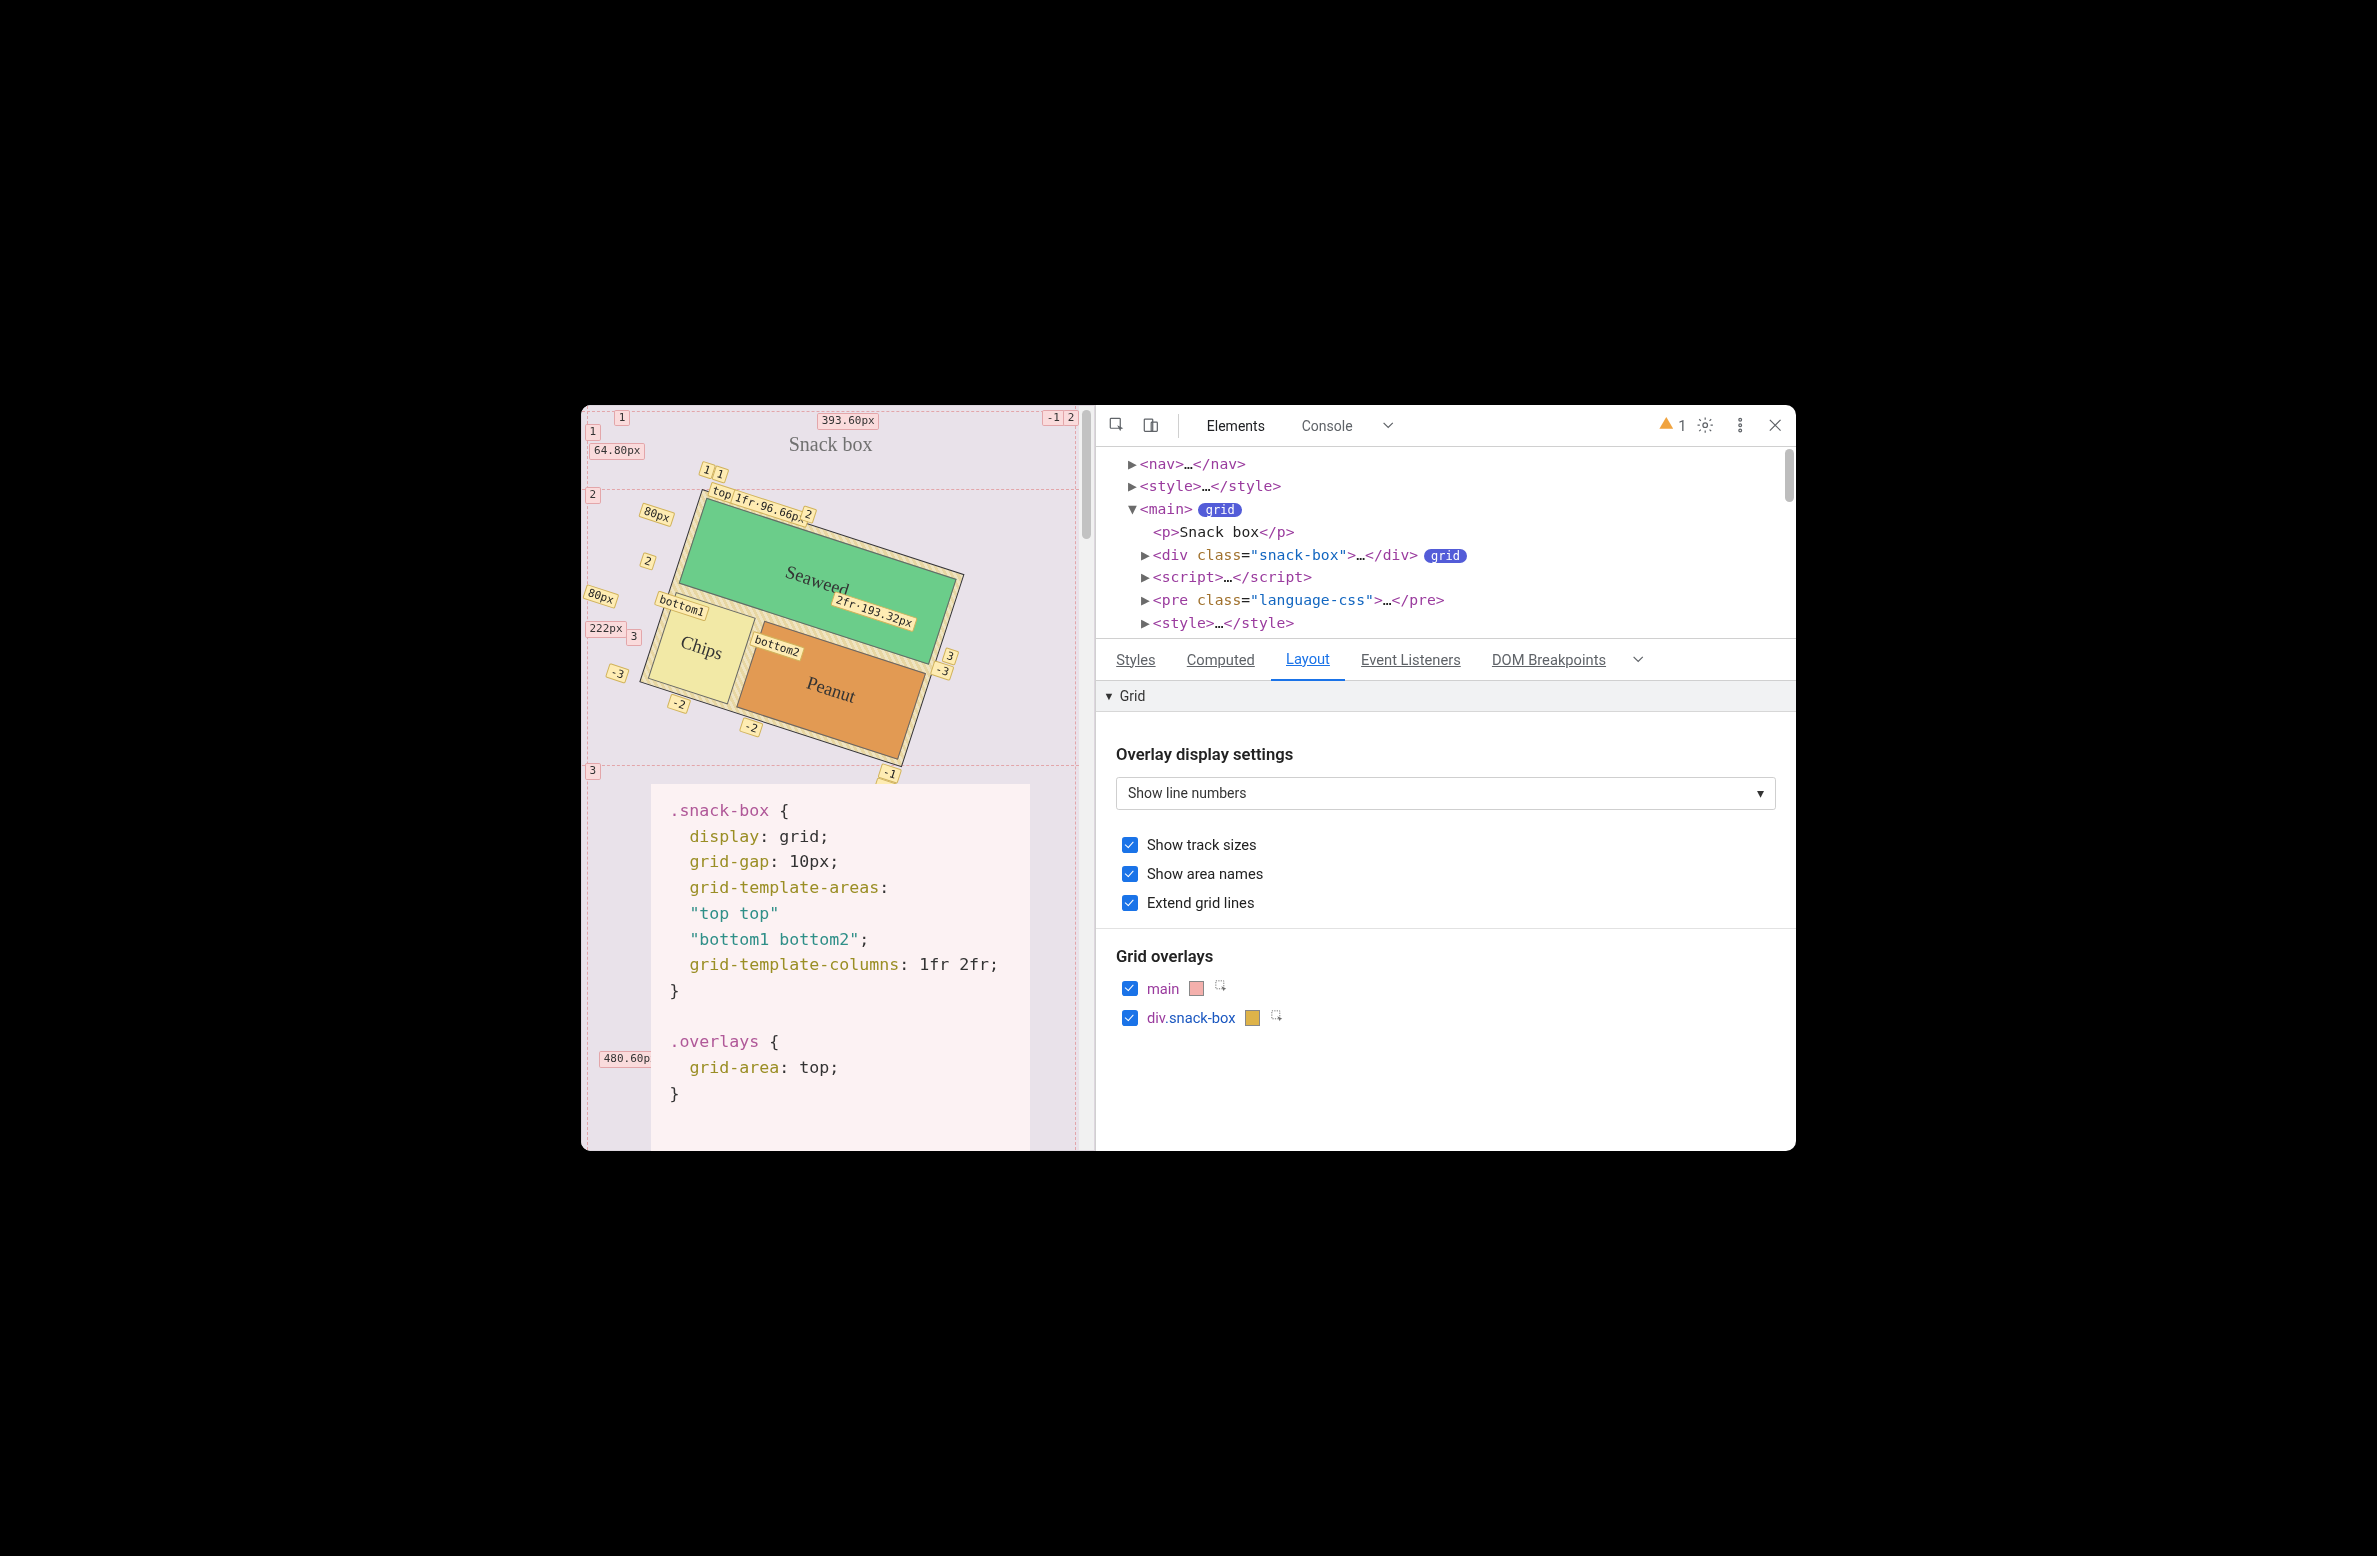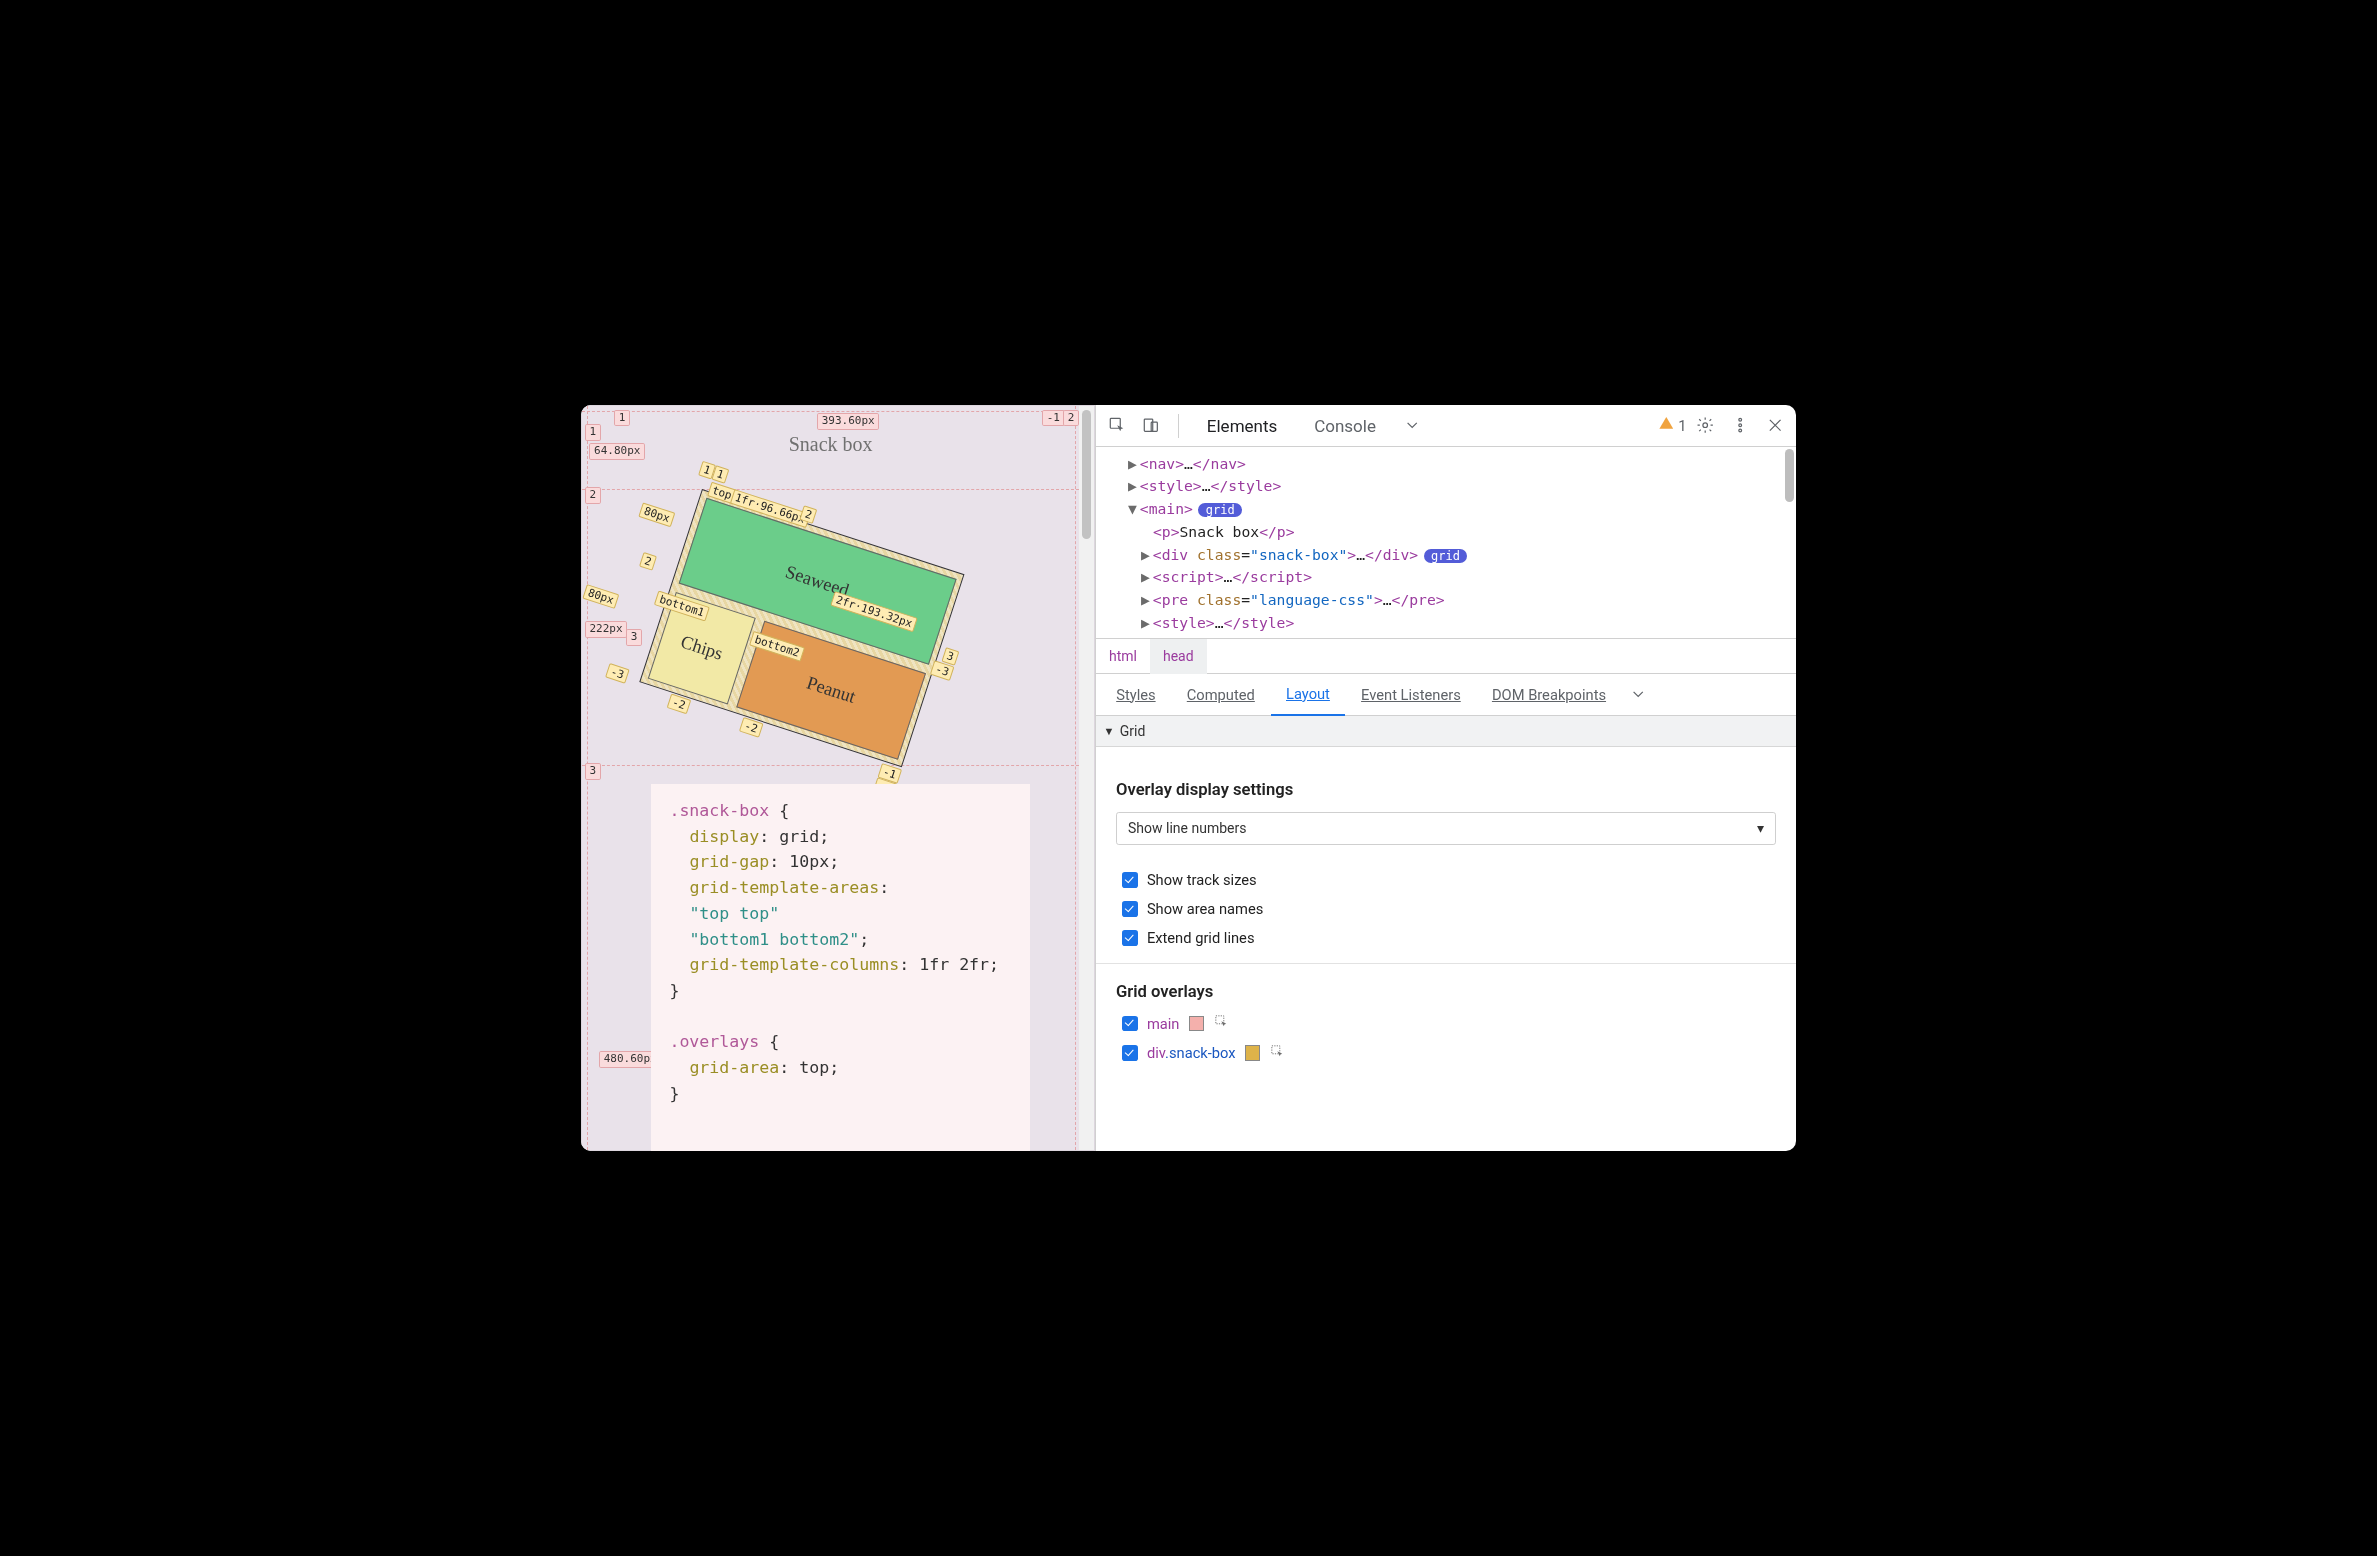--- a/index.html
+++ b/index.html
@@ -106,21 +106,21 @@
 
   
   .devtools { flex:1; display:flex; flex-direction:column; border-left:0.9px solid #d0d0d0; }
   .toolbar {
     height:42px; display:flex; align-items:center; border-bottom:0.9px solid #d0d0d0;
     gap:3.7px; padding:0 5.5px;
   }
   .tb-icon { width:31px; height:31px; display:flex; align-items:center; justify-content:center; color:#5f6368; border-radius:2.8px;}
   .tb-icon svg{width:18.4px;height:18.4px;stroke:currentColor;fill:none;stroke-width:1.6;}
   .divider{width:0.9px;height:24px;background:#d0d0d0;margin:0 7.4px;}
-  .tab{padding:0 16.6px;height:42px;display:flex;align-items:center;color:#5f6368;font-size:17px;}
+  .tab{padding:0 16.6px;height:42px;display:flex;align-items:center;color:#5f6368;font-size:14px;}
   .tab.active{color:#202124;}
   .spacer{flex:1;}
   .warn{display:flex;align-items:center;gap:3.7px;color:#5f6368;font-size:14.7px;}
   .warn-icon{color:#f0a33f;}
 
   .dom-tree{
     padding:5.5px 7.4px 9.2px 31px; border-bottom:0.9px solid #d0d0d0;
     font:14.7px/1.55 Menlo,Consolas,monospace; color:#333;
     position:relative; height:192px; overflow:hidden;
   }
@@ -286,24 +286,20 @@
       <div class="row"><span class="tri">▶</span><span class="tag">&lt;nav&gt;</span><span class="txt">…</span><span class="tag">&lt;/nav&gt;</span></div>
       <div class="row"><span class="tri">▶</span><span class="tag">&lt;style&gt;</span><span class="txt">…</span><span class="tag">&lt;/style&gt;</span></div>
       <div class="row"><span class="tri">▼</span><span class="tag">&lt;main&gt;</span><span class="pill">grid</span></div>
       <div class="row" style="padding-left:26px"><span class="tag">&lt;p&gt;</span><span class="txt">Snack box</span><span class="tag">&lt;/p&gt;</span></div>
       <div class="row" style="padding-left:13px"><span class="tri">▶</span><span class="tag">&lt;div </span><span class="attr">class</span><span class="txt">=</span><span class="aval">"snack-box"</span><span class="tag">&gt;</span><span class="txt">…</span><span class="tag">&lt;/div&gt;</span><span class="pill">grid</span></div>
       <div class="row" style="padding-left:13px"><span class="tri">▶</span><span class="tag">&lt;script&gt;</span><span class="txt">…</span><span class="tag">&lt;/script&gt;</span></div>
       <div class="row" style="padding-left:13px"><span class="tri">▶</span><span class="tag">&lt;pre </span><span class="attr">class</span><span class="txt">=</span><span class="aval">"language-css"</span><span class="tag">&gt;</span><span class="txt">…</span><span class="tag">&lt;/pre&gt;</span></div>
       <div class="row" style="padding-left:13px"><span class="tri">▶</span><span class="tag">&lt;style&gt;</span><span class="txt">…</span><span class="tag">&lt;/style&gt;</span></div>
     </div>
 
-    <div class="crumbs">
-      <div class="crumb">html</div>
-      <div class="crumb sel">head</div>
-    </div>
 
     <div class="subtabs">
       <div class="subtab">Styles</div>
       <div class="subtab">Computed</div>
       <div class="subtab active">Layout</div>
       <div class="subtab">Event Listeners</div>
       <div class="subtab">DOM Breakpoints</div>
       <div class="tb-icon">
         <svg viewBox="0 0 24 24">
             <path d="M6 9l6 6 6-6"></path>

